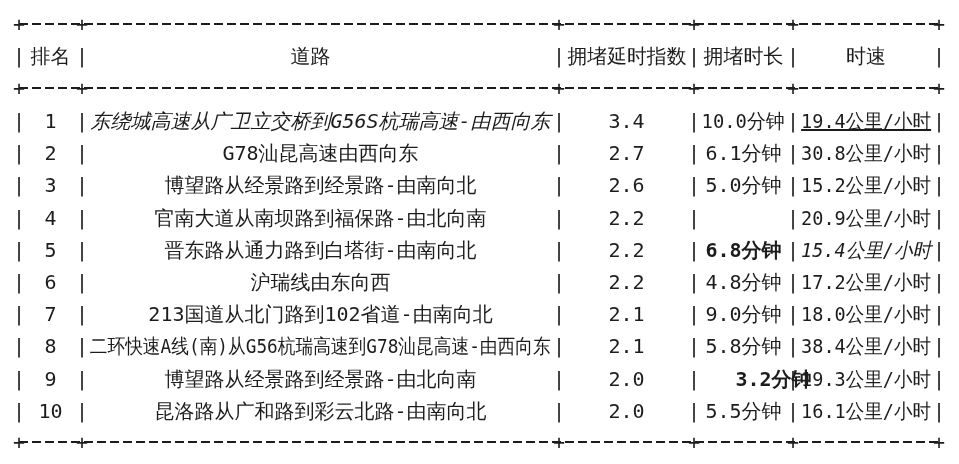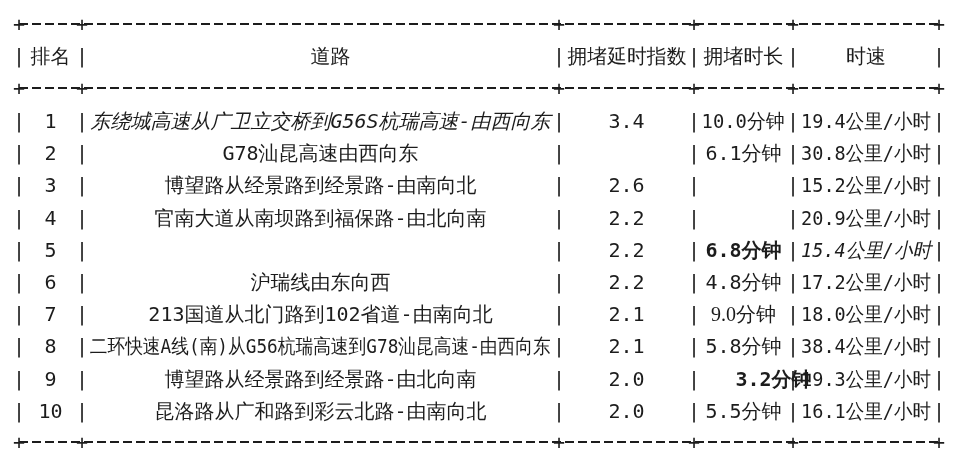--- a/index.html
+++ b/index.html
@@ -82,21 +82,21 @@
       <div class="row" style="top: 40px;">
         <span class="vbar" style="left: 11px; top: 0px;">|</span>
         <span class="vbar" style="left: 74px; top: 0px;">|</span>
         <span class="vbar" style="left: 551px; top: 0px;">|</span>
         <span class="vbar" style="left: 686px; top: 0px;">|</span>
         <span class="vbar" style="left: 785px; top: 0px;">|</span>
         <span class="vbar" style="left: 931px; top: 0px;">|</span>
         <div class="cell" style="left: 27px; width: 47px;">
           <span class="txt">排名</span>
         </div>
-        <div class="cell" style="left: 100px; width: 461px;">
+        <div class="cell" style="left: 80px; width: 461px;">
           <span class="txt">道路</span>
         </div>
         <div class="cell" style="left: 567px; width: 119px;">
           <span class="txt" style="transform: scaleX(0.991667);">拥堵延时指数</span>
         </div>
         <div class="cell" style="left: 702px; width: 83px;">
           <span class="txt">拥堵时长</span>
         </div>
         <div class="cell" style="left: 801px; width: 130px;">
           <span class="txt">时速</span>
@@ -114,37 +114,40 @@
         </div>
         <div class="cell" style="left: 90px; width: 461px; font-style: italic;">
           <span class="txt">东绕城高速从广卫立交桥到G56S杭瑞高速-由西向东</span>
         </div>
         <div class="cell" style="left: 567px; width: 119px;">
           <span class="txt">3.4</span>
         </div>
         <div class="cell" style="left: 702px; width: 83px;">
           <span class="txt" style="transform: scaleX(0.941343);">10.0分钟</span>
         </div>
-        <div class="cell" style="left: 801px; width: 130px;">
+        <div class="cell" style="left: 801px; width: 130px; text-decoration: underline;">
           <span class="txt" style="transform: scaleX(0.927123);">19.4公里/小时</span>
         </div>
       </div>
       <div class="row" style="top: 137px;">
         <span class="vbar" style="left: 11px; top: 0px;">|</span>
         <span class="vbar" style="left: 74px; top: 0px;">|</span>
         <span class="vbar" style="left: 551px; top: 0px;">|</span>
         <span class="vbar" style="left: 686px; top: 0px;">|</span>
         <span class="vbar" style="left: 785px; top: 0px;">|</span>
         <span class="vbar" style="left: 931px; top: 0px;">|</span>
         <div class="cell" style="left: 27px; width: 47px;">
           <span class="txt">2</span>
         </div>
         <div class="cell" style="left: 90px; width: 461px;">
           <span class="txt">G78汕昆高速由西向东</span>
         </div>
+        <div class="cell" style="left: 567px; width: 119px;">
+          <span class="txt">2.7</span>
+        </div>
         <div class="cell" style="left: 702px; width: 83px;">
           <span class="txt">6.1分钟</span>
         </div>
         <div class="cell" style="left: 801px; width: 130px;">
           <span class="txt" style="transform: scaleX(0.927123);">30.8公里/小时</span>
         </div>
       </div>
       <div class="row" style="top: 169px;">
         <span class="vbar" style="left: 11px; top: 0px;">|</span>
         <span class="vbar" style="left: 74px; top: 0px;">|</span>
@@ -154,20 +157,23 @@
         <span class="vbar" style="left: 931px; top: 0px;">|</span>
         <div class="cell" style="left: 27px; width: 47px;">
           <span class="txt">3</span>
         </div>
         <div class="cell" style="left: 90px; width: 461px;">
           <span class="txt">博望路从经景路到经景路-由南向北</span>
         </div>
         <div class="cell" style="left: 567px; width: 119px;">
           <span class="txt">2.6</span>
         </div>
+        <div class="cell" style="left: 702px; width: 83px;">
+          <span class="txt">5.0分钟</span>
+        </div>
         <div class="cell" style="left: 801px; width: 130px;">
           <span class="txt" style="transform: scaleX(0.927123);">15.2公里/小时</span>
         </div>
       </div>
       <div class="row" style="top: 202px;">
         <span class="vbar" style="left: 11px; top: 0px;">|</span>
         <span class="vbar" style="left: 74px; top: 0px;">|</span>
         <span class="vbar" style="left: 551px; top: 0px;">|</span>
         <span class="vbar" style="left: 686px; top: 0px;">|</span>
         <span class="vbar" style="left: 785px; top: 0px;">|</span>
@@ -187,20 +193,23 @@
       </div>
       <div class="row" style="top: 234px;">
         <span class="vbar" style="left: 11px; top: 0px;">|</span>
         <span class="vbar" style="left: 74px; top: 0px;">|</span>
         <span class="vbar" style="left: 551px; top: 0px;">|</span>
         <span class="vbar" style="left: 686px; top: 0px;">|</span>
         <span class="vbar" style="left: 785px; top: 0px;">|</span>
         <span class="vbar" style="left: 931px; top: 0px;">|</span>
         <div class="cell" style="left: 27px; width: 47px;">
           <span class="txt">5</span>
+        </div>
+        <div class="cell" style="left: 90px; width: 461px;">
+          <span class="txt">晋东路从通力路到白塔街-由南向北</span>
         </div>
         <div class="cell" style="left: 567px; width: 119px;">
           <span class="txt">2.2</span>
         </div>
         <div class="cell" style="left: 702px; width: 83px; font-weight: bold;">
           <span class="txt">6.8分钟</span>
         </div>
         <div class="cell" style="left: 801px; width: 130px; font-style: italic;">
           <span class="txt" style="transform: scaleX(0.927123);">15.4公里/小时</span>
         </div>
@@ -237,21 +246,21 @@
         <span class="vbar" style="left: 931px; top: 0px;">|</span>
         <div class="cell" style="left: 27px; width: 47px;">
           <span class="txt">7</span>
         </div>
         <div class="cell" style="left: 90px; width: 461px;">
           <span class="txt">213国道从北门路到102省道-由南向北</span>
         </div>
         <div class="cell" style="left: 567px; width: 119px;">
           <span class="txt">2.1</span>
         </div>
-        <div class="cell" style="left: 702px; width: 83px; font-family: Liberation Serif, serif;">
+        <div class="cell" style="left: 702px; width: 83px;">
           <span class="txt">9.0分钟</span>
         </div>
         <div class="cell" style="left: 801px; width: 130px;">
           <span class="txt" style="transform: scaleX(0.927123);">18.0公里/小时</span>
         </div>
       </div>
       <div class="row" style="top: 330px;">
         <span class="vbar" style="left: 11px; top: 0px;">|</span>
         <span class="vbar" style="left: 74px; top: 0px;">|</span>
         <span class="vbar" style="left: 551px; top: 0px;">|</span>

